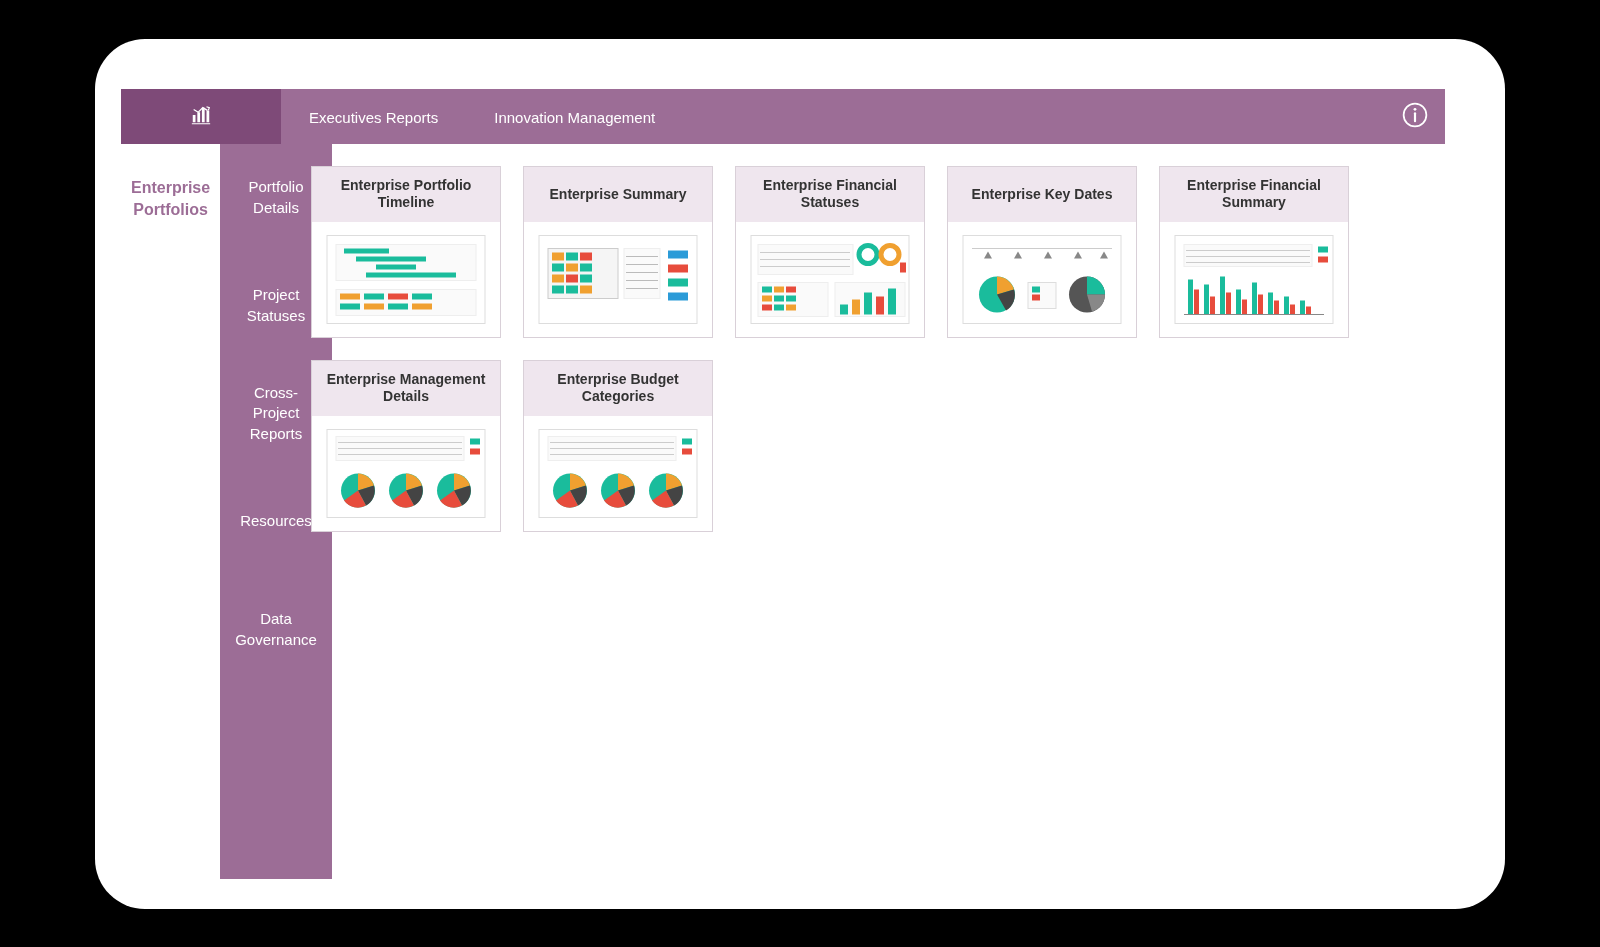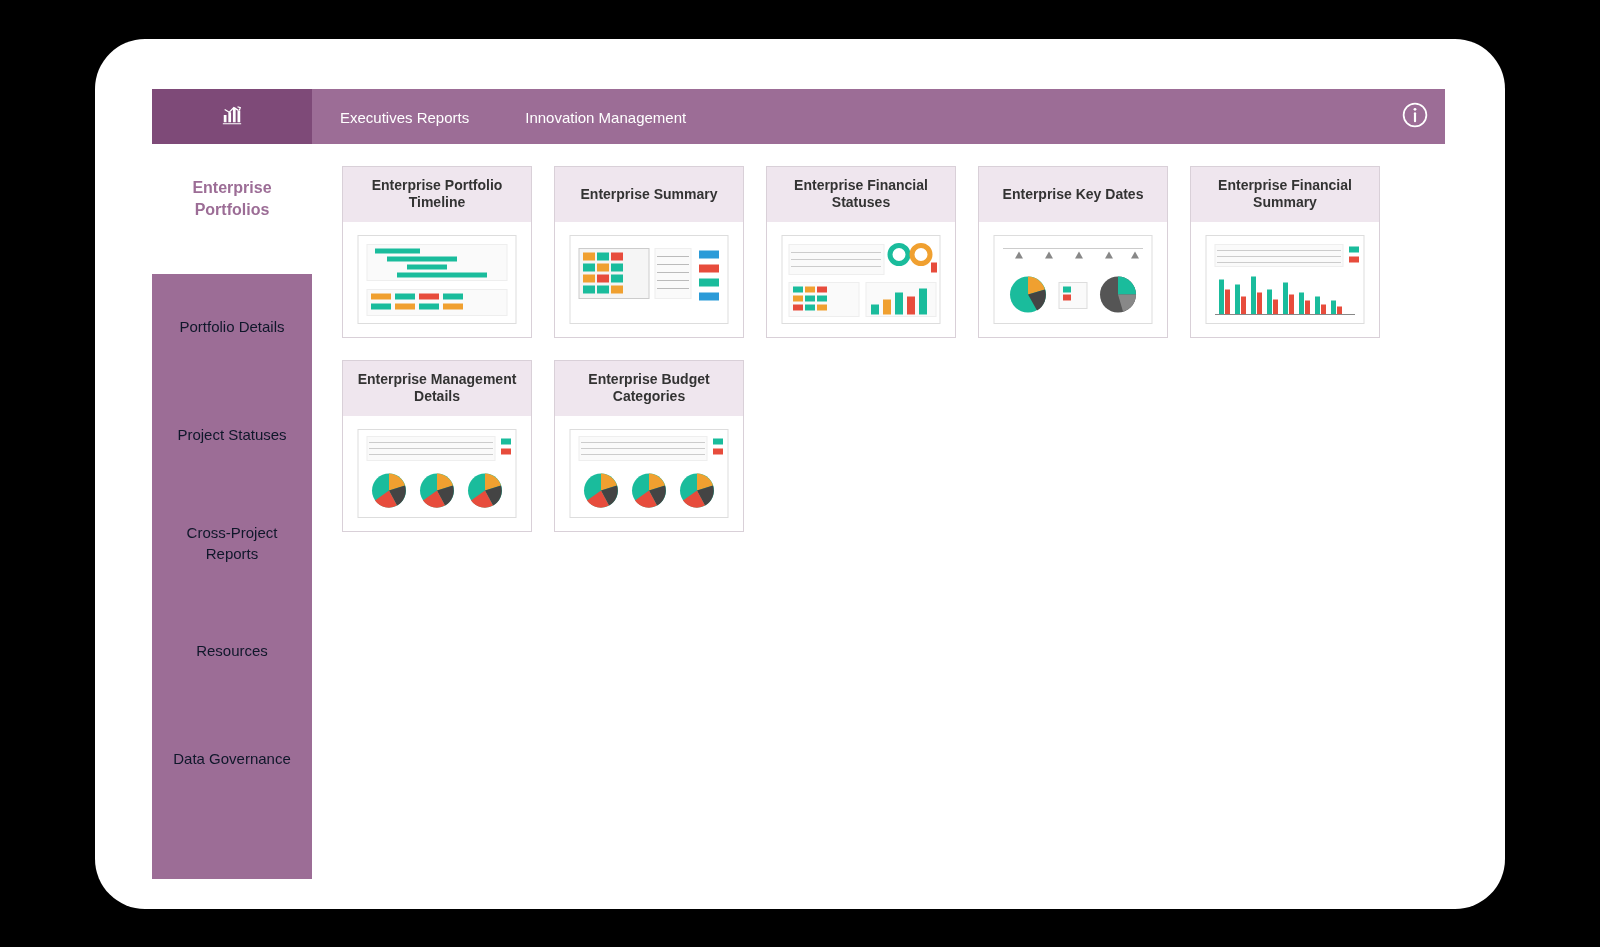--- a/index.html
+++ b/index.html
@@ -12,21 +12,21 @@
     align-items: center;
     justify-content: center;
   }
   .outer-card {
     width: 1410px;
     height: 870px;
     background: #fff;
     border-radius: 50px;
     overflow: hidden;
     box-shadow: 0 4px 20px rgba(0,0,0,0.4);
-    padding: 50px 60px 30px 57px;
+    padding: 50px 60px 30px 26px;
   }
   .app-frame {
     width: 100%;
     height: 100%;
     display: flex;
     flex-direction: column;
   }
   .top-bar {
     height: 55px;
     background: #9c6d96;
@@ -62,22 +62,20 @@
     cursor: pointer;
   }
   .top-info svg { stroke: #fff; fill: none; width: 28px; height: 28px; }
   .body-row {
     flex: 1;
     display: flex;
   }
   .sidebar {
     width: 160px;
     display: flex;
-    flex-direction: column;
-    gap: 20px;
   }
   .side-active {
     height: 110px;
     display: flex;
     align-items: center;
     justify-content: center;
     text-align: center;
     color: #9c6d96;
     font-weight: 600;
     font-size: 16px;
@@ -90,21 +88,21 @@
     background: #9c6d96;
     display: flex;
     flex-direction: column;
   }
   .side-item {
     height: 108px;
     display: flex;
     align-items: center;
     justify-content: center;
     text-align: center;
-    color: #0f172a;
+    color: #ffffff;
     font-size: 15px;
     padding: 0 15px;
     line-height: 1.35;
     cursor: pointer;
   }
   .content {
     flex: 1;
     padding: 22px 10px 10px 30px;
   }
   .card-grid {

